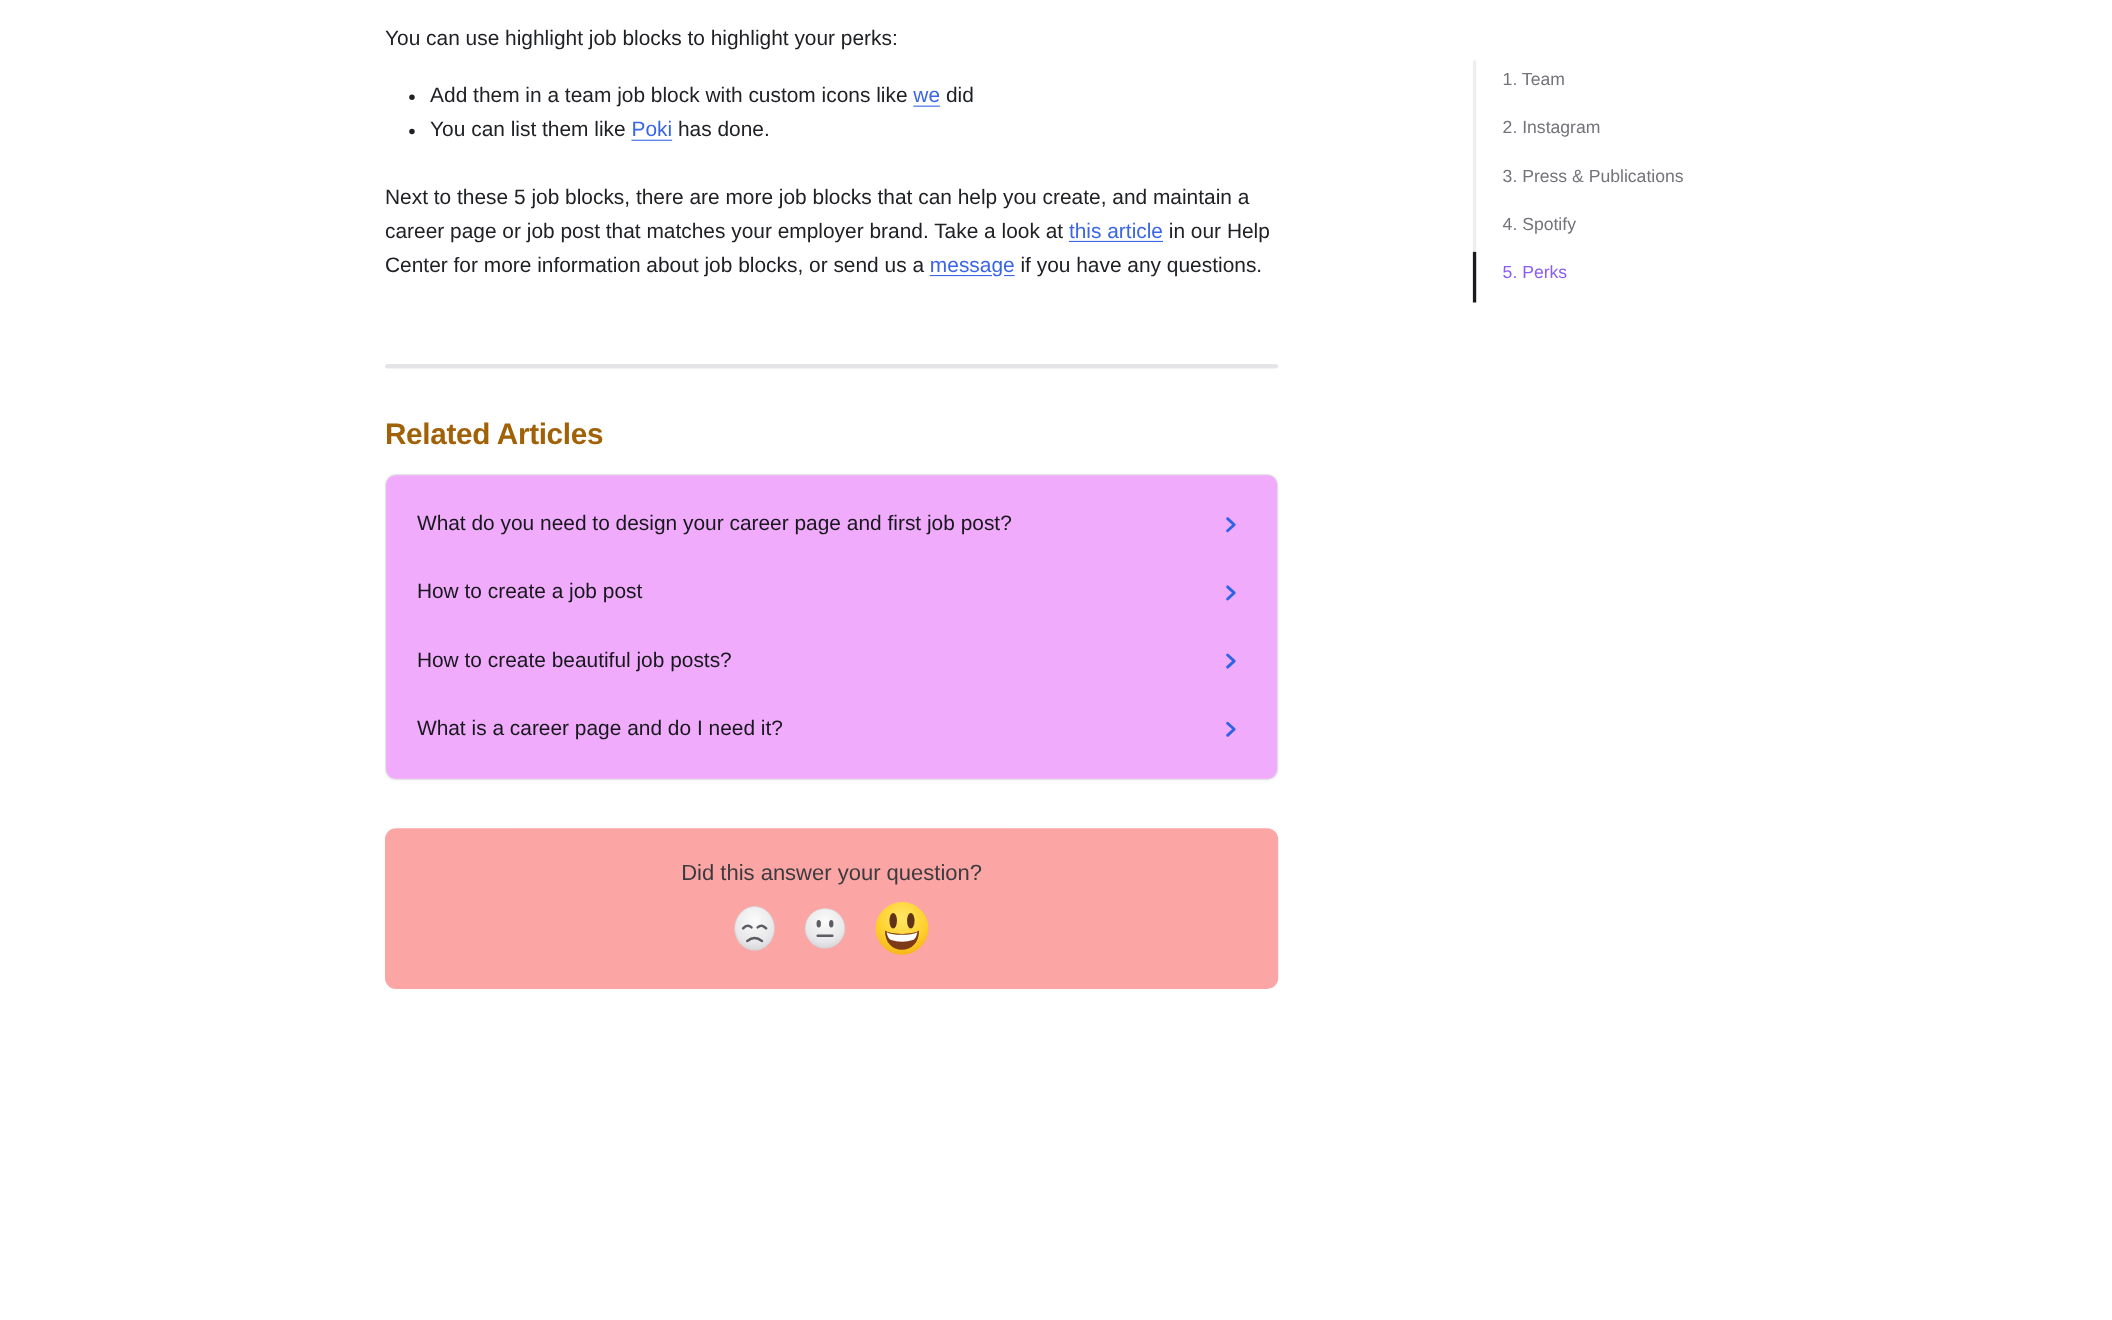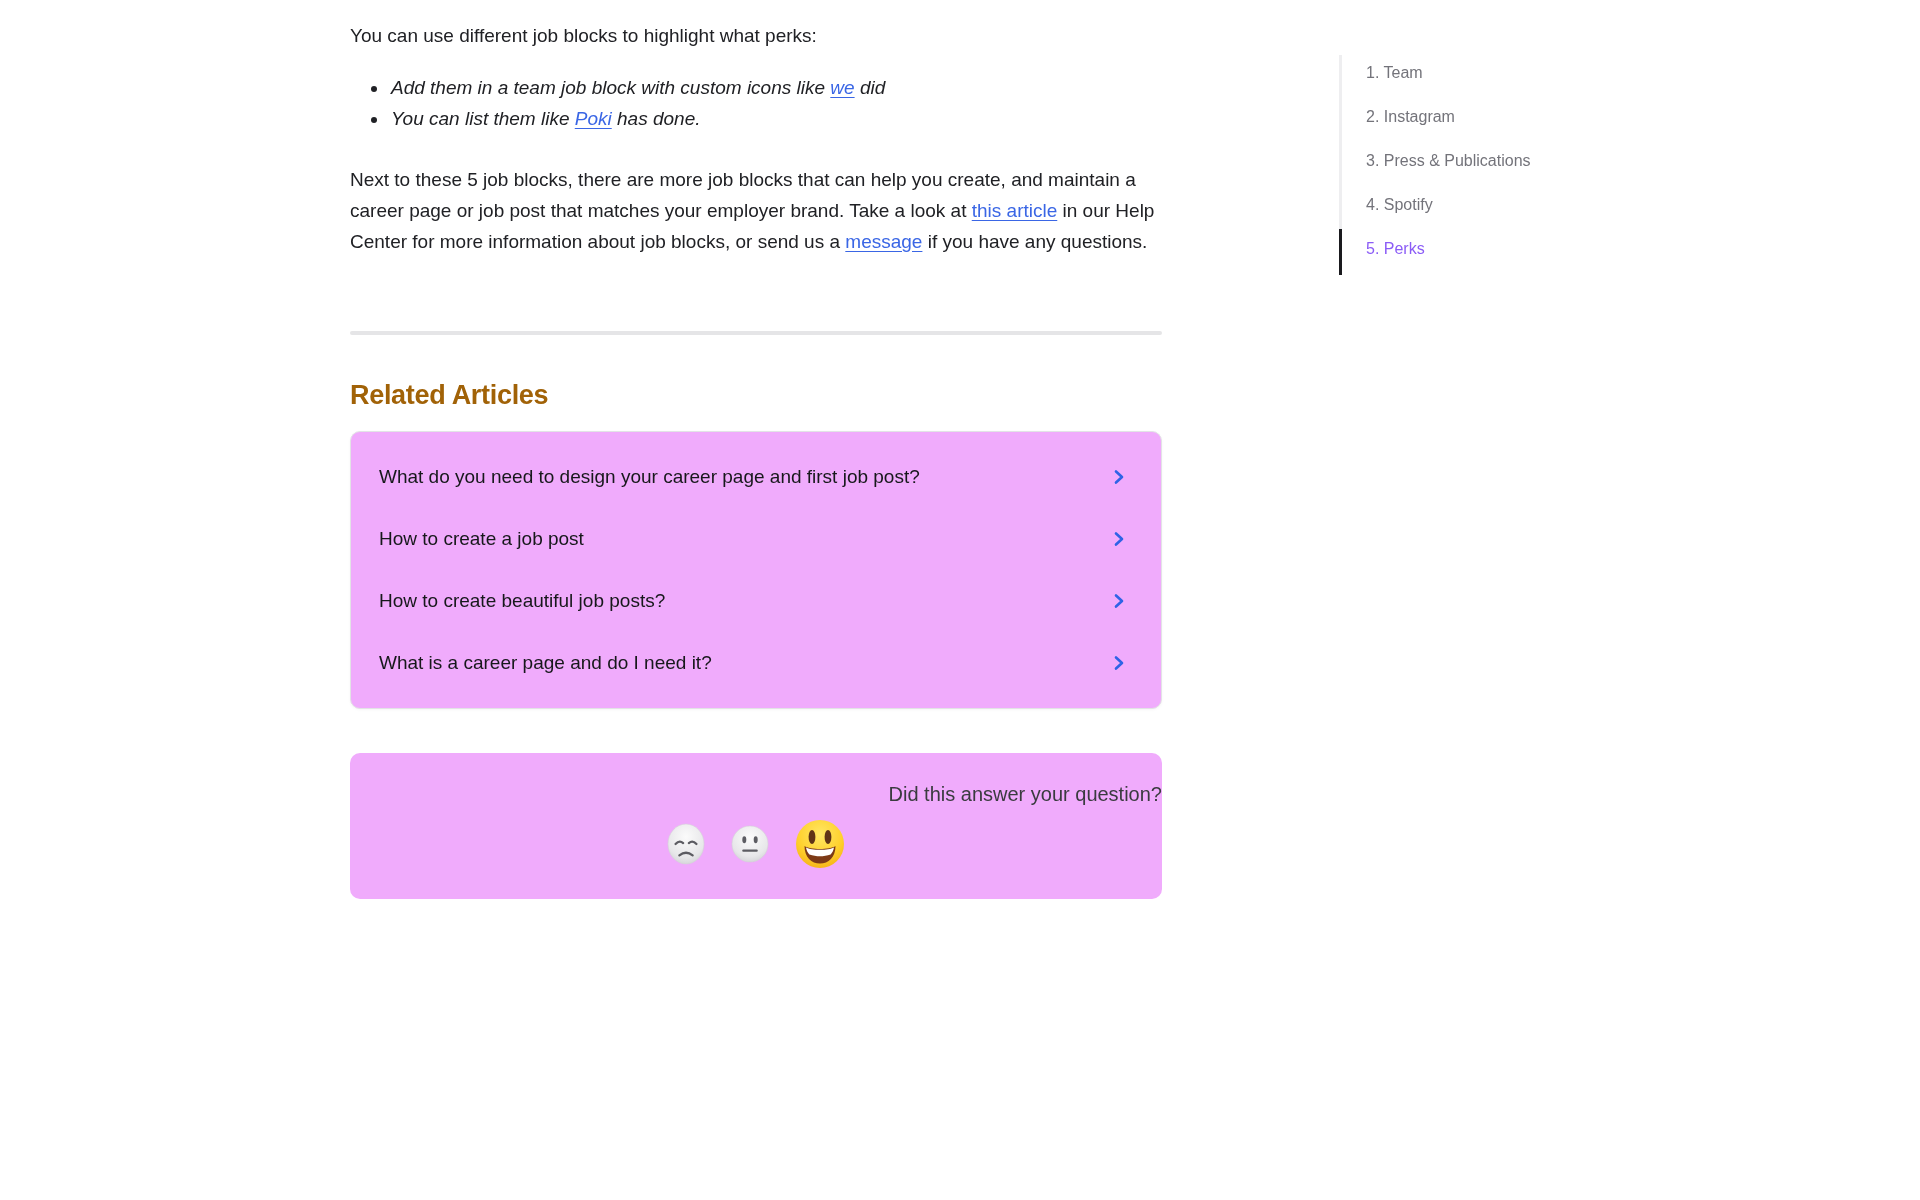--- a/index.html
+++ b/index.html
@@ -21,21 +21,21 @@
     color: #202125;
   }
   p.para-3 { margin-top: 30px; }
   ul.perk-list {
     margin: 21px 0;
     padding-left: 39px;
     font-size: 19px;
     line-height: 31px;
     color: #202125;
   }
-  ul.perk-list li { padding-left: 2px; font-style: italic; }
+  ul.perk-list li { padding-left: 2px; }
   a.inline-link {
     color: #3a66e5;
     text-decoration: underline;
     text-underline-offset: 3px;
     cursor: pointer;
   }
   hr.divider {
     border: none;
     height: 4px;
     border-radius: 2px;
@@ -67,23 +67,23 @@
     cursor: pointer;
   }
   .related-title {
     font-size: 19px;
     color: #17181b;
   }
   .chevron { display: flex; align-items: center; }
   .feedback-box {
     margin-top: 44px;
     height: 146px;
-    background: #f0abfc;
+    background: #fca5a5;
     border-radius: 10px;
-    text-align: right;
+    text-align: center;
     box-sizing: border-box;
     padding-top: 29px;
   }
   .feedback-question {
     font-size: 20px;
     line-height: 24px;
     color: #3a3b3f;
   }
   .emoji-row {
     margin-top: 13px;
@@ -127,21 +127,21 @@
     width: 3px;
     height: 46px;
     background: #1a1a1e;
   }
 </style>
 </head>
 <body>
 
 <main class="content">
 
-  <p>You can use different job blocks to highlight what perks:</p>
+  <p>You can use highlight job blocks to highlight your perks:</p>
 
   <ul class="perk-list">
     <li>Add them in a team job block with custom icons like <a class="inline-link" href="#">we</a> did</li>
     <li>You can list them like <a class="inline-link" href="#">Poki</a> has done.</li>
   </ul>
 
 
   <p class="para-3">Next to these 5 job blocks, there are more job blocks that can help you create, and maintain a career page or job post that matches your employer brand. Take a look at <a class="inline-link" href="#">this article</a> in our Help Center for more information about job blocks, or send us a <a class="inline-link" href="#">message</a> if you have any questions.</p>
 
   <hr class="divider">

